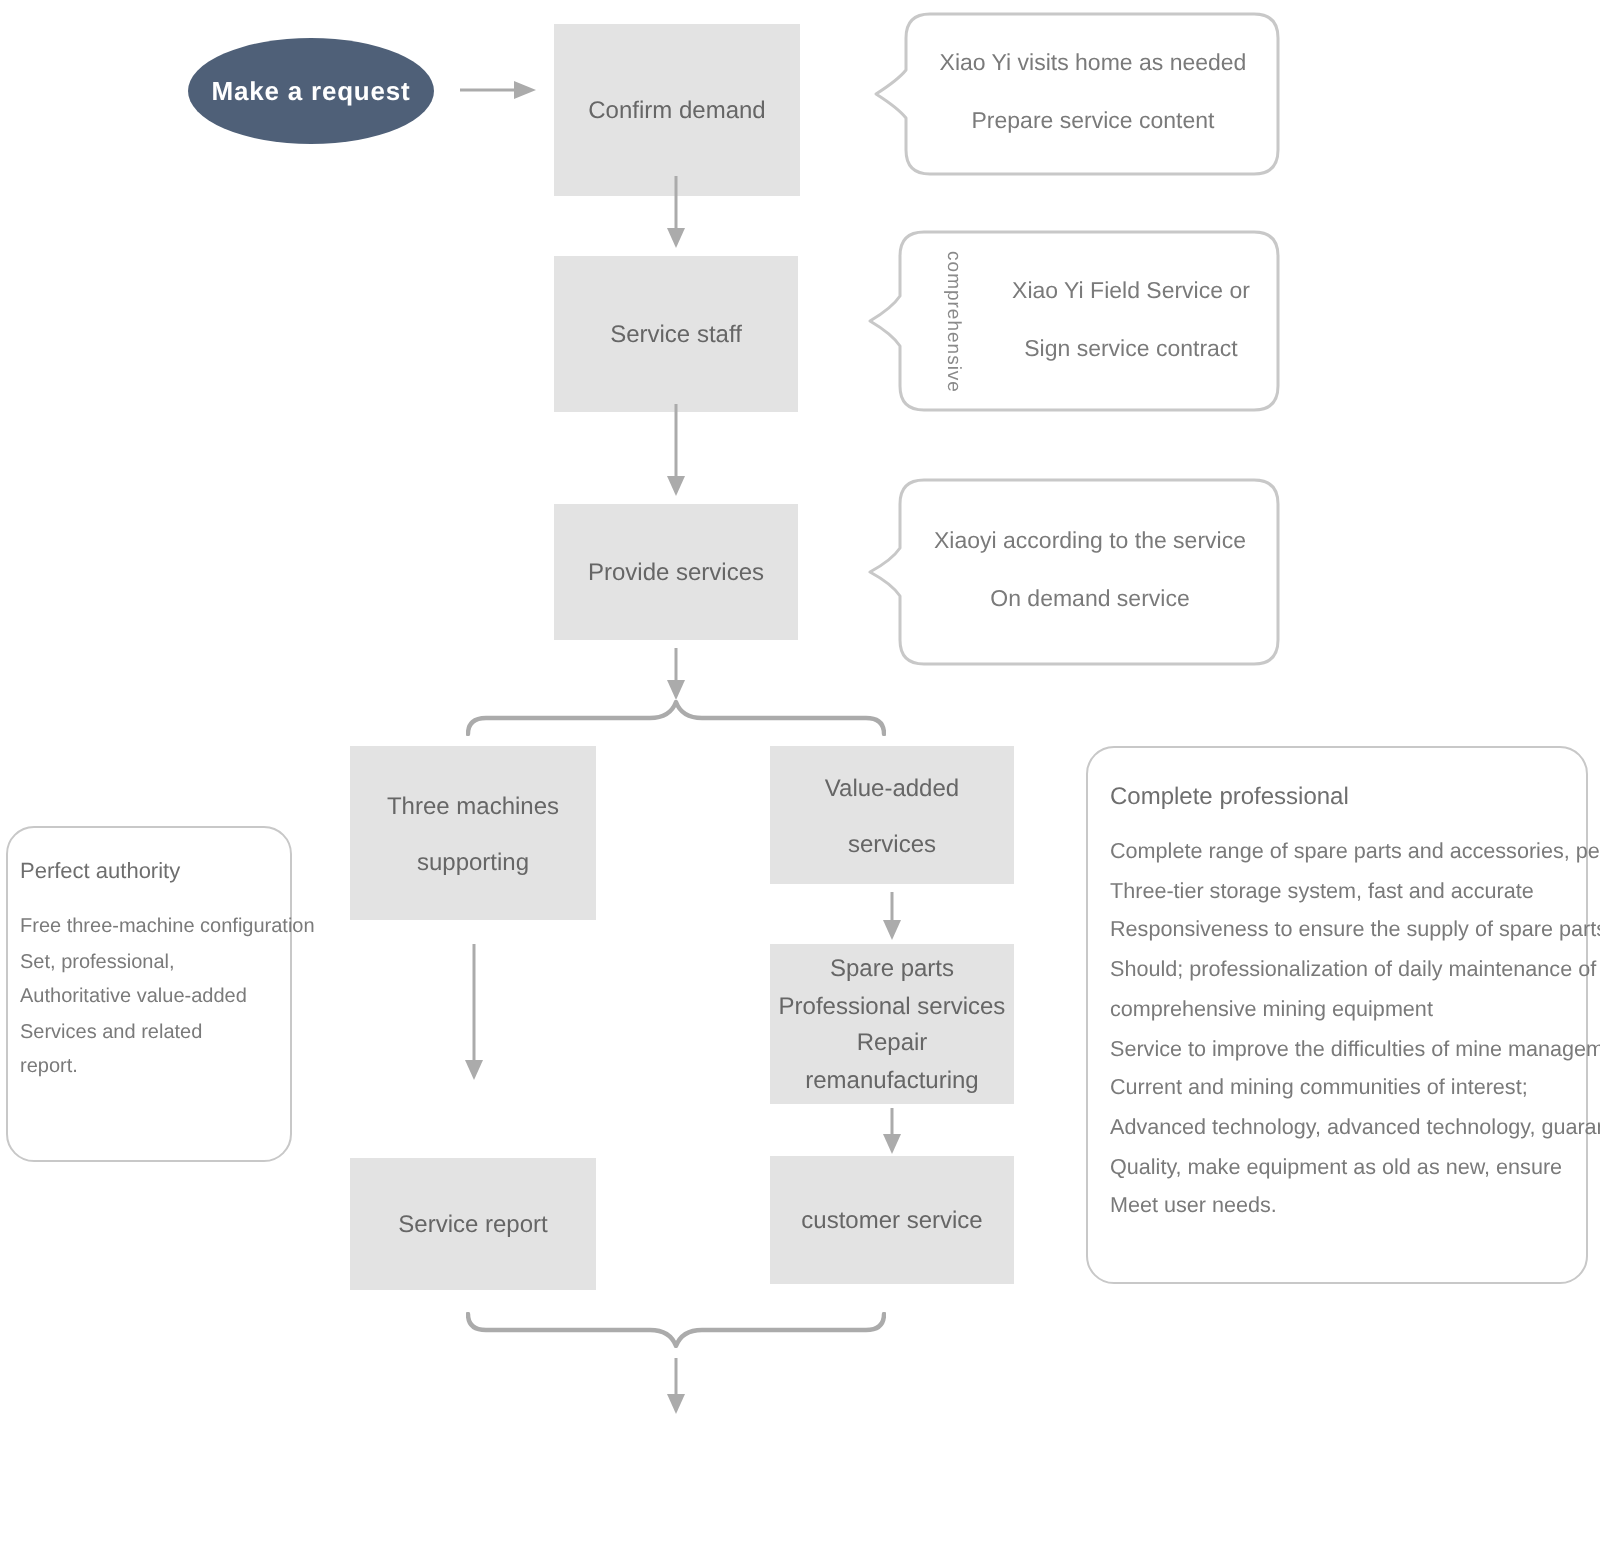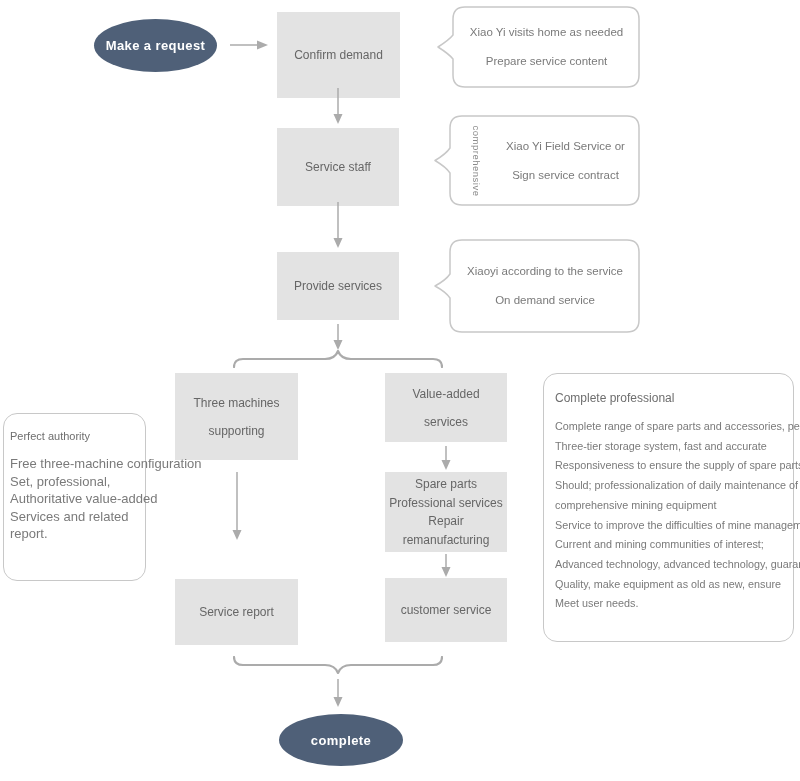--- a/index.html
+++ b/index.html
@@ -43,21 +43,21 @@
   .callout{
     position:absolute;background:#ffffff;
     border:1.5px solid var(--bubble-border,#c8c8c8);
     border-radius:14px;color:var(--bubble-text,#7a7a7a);
     box-sizing:border-box;
   }
   .callout .title{font-size:11.5px;color:#6e6e6e;}
   .callout .body div{white-space:nowrap;}
   .co-left{padding:16px 4px 0 6px;}
   .co-left .title{margin-bottom:13px;font-size:11px;}
-  .co-left .body{font-size:13px;line-height:17.6px;}
+  .co-left .body{font-size:10px;line-height:17.6px;}
   .co-right{padding:17px 10px 0 11px;}
   .co-right .title{margin-bottom:12px;font-size:12px;}
   .co-right .body{font-size:10.8px;line-height:19.7px;}
   .connector{stroke:var(--connector,#ababab);fill:none;}
   .arrowhead{fill:var(--connector,#ababab);stroke:none;}
 </style>
 </head>
 <body>
 
 <div class="canvas">
@@ -201,17 +201,14 @@
 
   <svg class="abs" style="left:233px;top:656px;" width="210" height="18" viewBox="0 0 210 18">
     <path class="connector" stroke-width="2.2" stroke-linecap="round" stroke-linejoin="round" d="M 1 1 Q 1 9 10 9 L 92 9 Q 102 9 105 17 Q 108 9 118 9 L 200 9 Q 209 9 209 1"></path>
   </svg>
 
   <svg class="abs" style="left:331px;top:679px;" width="14" height="28" viewBox="0 0 14 28">
     <line class="connector" x1="7" y1="0" x2="7" y2="19" stroke-width="1.5"></line>
     <polygon class="arrowhead" points="7,28 2.5,18 11.5,18"></polygon>
   </svg>
 
-  <div class="abs terminal" style="left:279px;top:714px;width:124px;height:52px;">
-    <span>complete</span>
-  </div>
 
 </div>
 
 </body></html>

